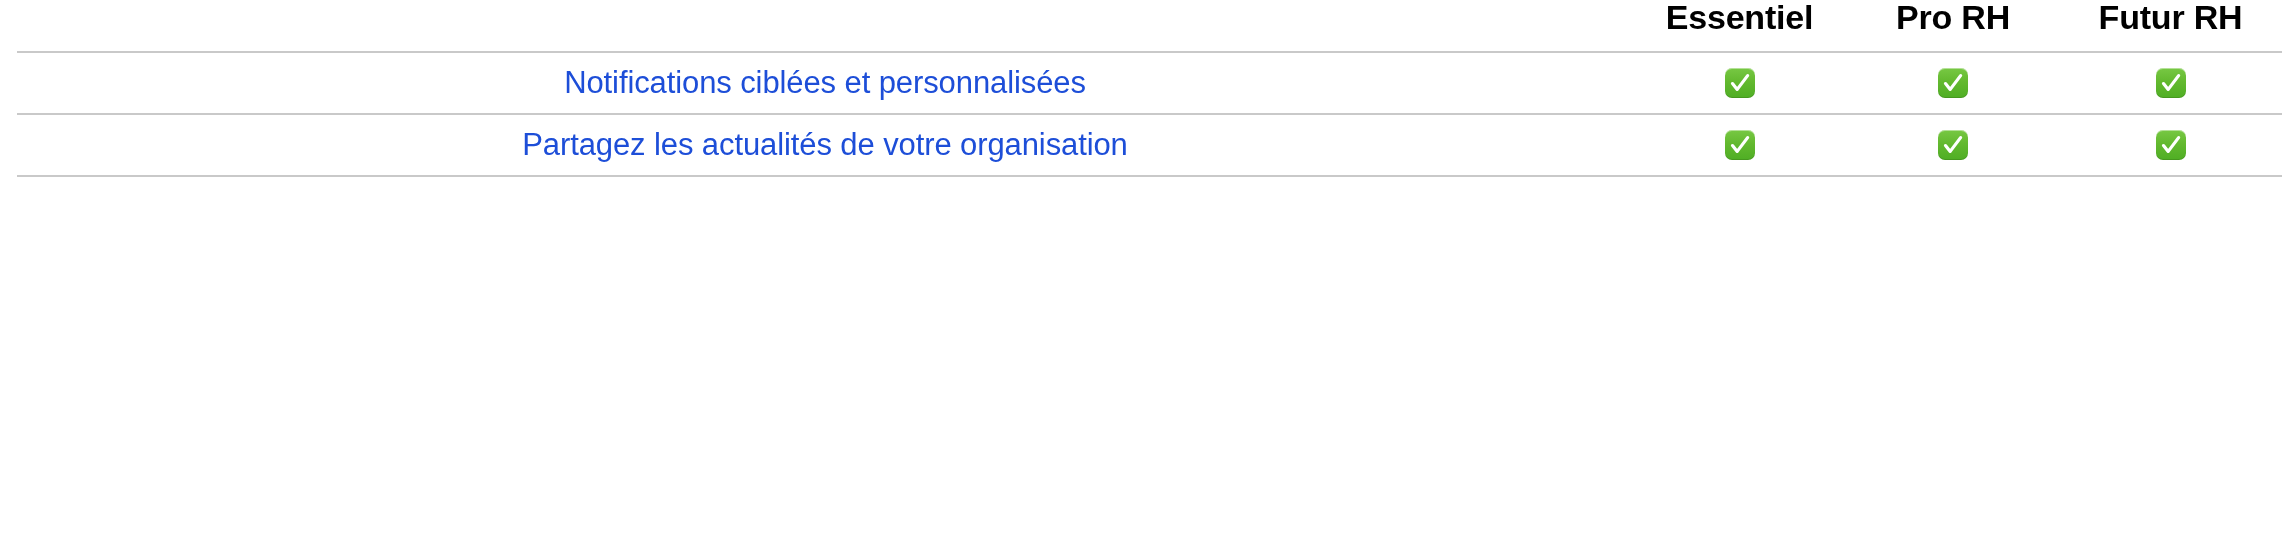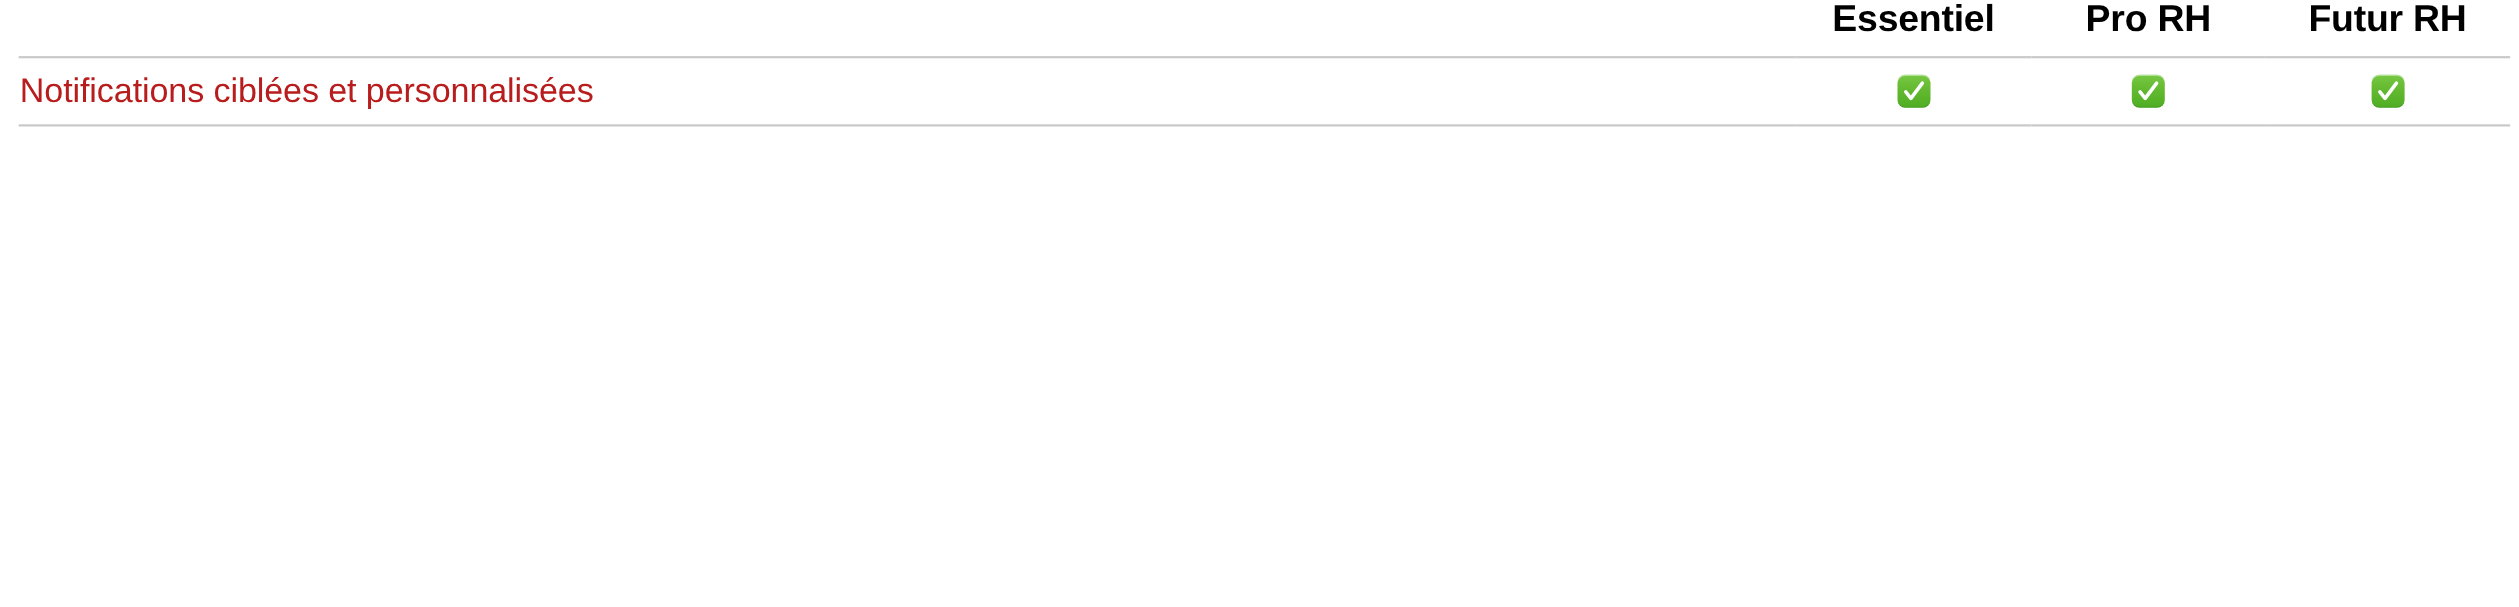--- a/index.html
+++ b/index.html
@@ -58,25 +58,25 @@
     border-bottom: 2px solid #c9c9c9;
   }
 
   tbody td {
     padding: 0;
     height: 60px;
     vertical-align: middle;
   }
 
   td.feature-cell {
-    text-align: left;
+    text-align: center;
     font-size: 31px;
     font-weight: 400;
     line-height: 1.15;
-    color: #b91c1c;
+    color: #1d4ed8;
     letter-spacing: -0.1px;
     padding-left: 1px;
     margin-top: 12px;
   }
 
   td.check-cell {
     text-align: center;
   }
 
   .check-icon {
@@ -137,15 +137,39 @@
           </span>
         </td>
         <td class="check-cell">
           <span class="check-icon">
             <svg viewBox="0 0 30 30" aria-hidden="true">
                 <path d="M7.5 15.6 L12.2 21.4 L22.6 7.6" fill="none" stroke="#ffffff" stroke-width="3.2" stroke-linecap="round" stroke-linejoin="round"></path>
               </svg>
           </span>
         </td>
       </tr>
+      <tr>
+        <td class="feature-cell">Partagez les actualités de votre organisation</td>
+        <td class="check-cell">
+          <span class="check-icon">
+            <svg viewBox="0 0 30 30" aria-hidden="true">
+                <path d="M7.5 15.6 L12.2 21.4 L22.6 7.6" fill="none" stroke="#ffffff" stroke-width="3.2" stroke-linecap="round" stroke-linejoin="round"></path>
+              </svg>
+          </span>
+        </td>
+        <td class="check-cell">
+          <span class="check-icon">
+            <svg viewBox="0 0 30 30" aria-hidden="true">
+                <path d="M7.5 15.6 L12.2 21.4 L22.6 7.6" fill="none" stroke="#ffffff" stroke-width="3.2" stroke-linecap="round" stroke-linejoin="round"></path>
+              </svg>
+          </span>
+        </td>
+        <td class="check-cell">
+          <span class="check-icon">
+            <svg viewBox="0 0 30 30" aria-hidden="true">
+                <path d="M7.5 15.6 L12.2 21.4 L22.6 7.6" fill="none" stroke="#ffffff" stroke-width="3.2" stroke-linecap="round" stroke-linejoin="round"></path>
+              </svg>
+          </span>
+        </td>
+      </tr>
     </tbody>
   </table>
 </div>
 
 </body></html>

